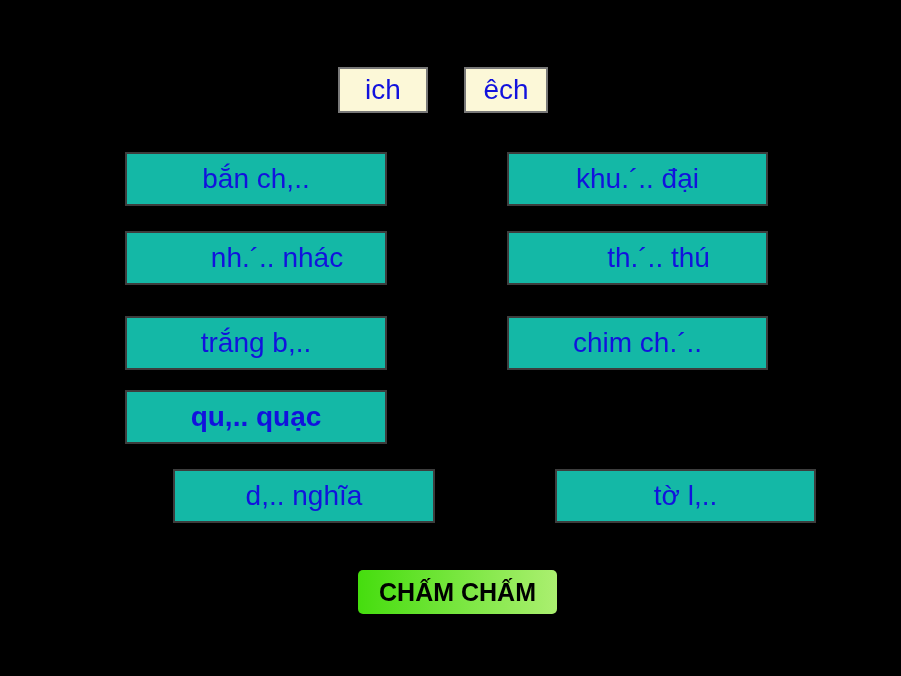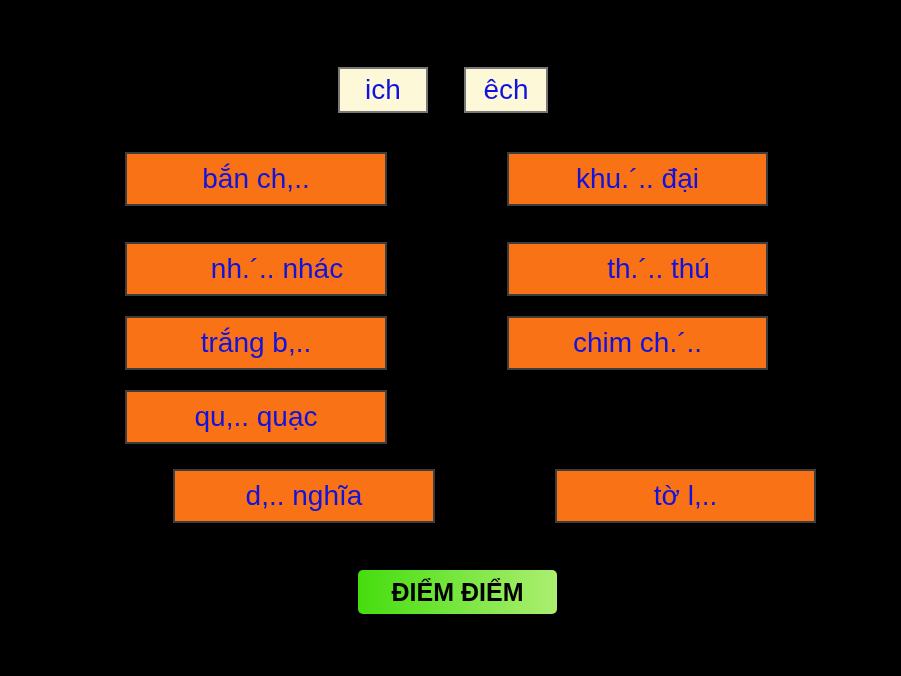--- a/index.html
+++ b/index.html
@@ -28,38 +28,38 @@
     align-items: center;
     justify-content: center;
     cursor: pointer;
     user-select: none;
   }
   .chip-ich { left: 338px; width: 90px; }
   .chip-ech { left: 464px; width: 84px; }
   .card {
     position: absolute;
     height: 54px;
-    background: #f97316;
+    background: #14b8a6;
     border: 2px solid #3d3d3d;
     box-sizing: border-box;
     color: #1212dd;
     font-size: 28px;
     display: flex;
     align-items: center;
     justify-content: center;
     cursor: pointer;
     user-select: none;
     white-space: nowrap;
   }
   .col-l { left: 125px; width: 262px; }
   .col-r { left: 507px; width: 261px; }
   .row0 { top: 152px; }
-  .row1 { top: 242px; padding-left: 42px; }
+  .row1 { top: 231px; padding-left: 42px; }
   .row2 { top: 310px; margin-top: 6px; }
-  .row3 { top: 390px; }
+  .row3 { top: 390px; font-weight: bold; }
   .row4 { top: 469px; margin-left: 48px; }
   .grade-btn {
     position: absolute;
     left: 358px;
     top: 570px;
     width: 199px;
     height: 44px;
     border: none;
     border-radius: 5px;
     background: linear-gradient(90deg, #45dd0e 0%, #abef70 100%);
@@ -86,15 +86,15 @@
   <div class="card col-l row1">nh.´.. nhác</div>
   <div class="card col-l row2">trắng b,..</div>
   <div class="card col-l row3">qu,.. quạc</div>
   <div class="card col-l row4">d,.. nghĩa</div>
 
   <div class="card col-r row0">khu.´.. đại</div>
   <div class="card col-r row1">th.´.. thú</div>
   <div class="card col-r row2">chim ch.´..</div>
   <div class="card col-r row4">tờ l,..</div>
 
-  <button class="grade-btn">ĐIỂM ĐIỂM</button>
+  <button class="grade-btn">CHẤM CHẤM</button>
 
 </div>
 
 </body></html>

